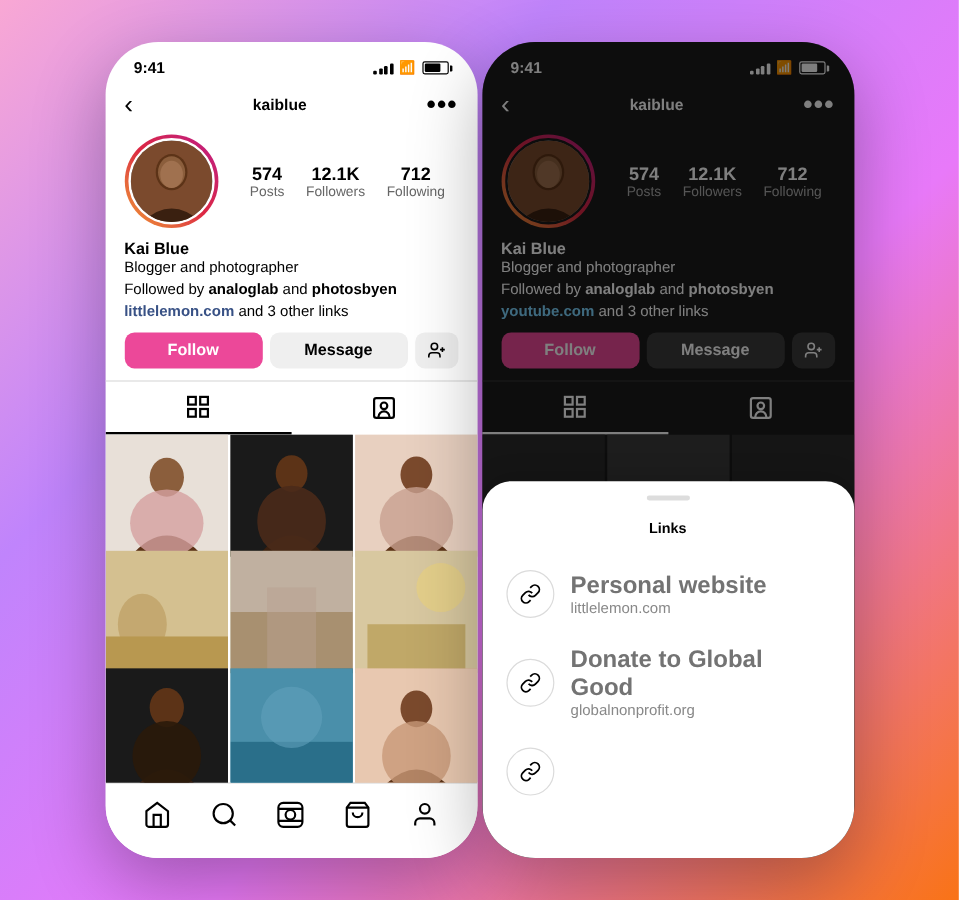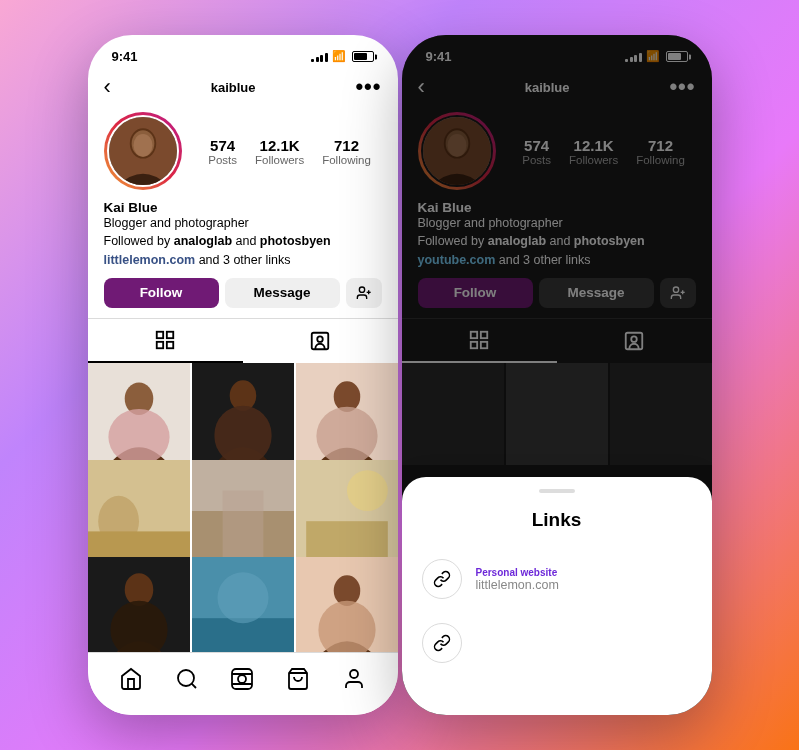--- a/index.html
+++ b/index.html
@@ -291,21 +291,21 @@
     
     .action-buttons {
       display: flex;
       gap: 6px;
       margin-top: 8px;
     }
 
     .btn-follow {
       flex: 1;
       padding: 7px 14px;
-      background: #701a75;
+      background: #ec4899;
       color: #fff;
       border: none;
       border-radius: 8px;
       font-size: 13.5px;
       font-weight: 600;
       cursor: pointer;
     }
 
     .btn-message {
       flex: 1;
@@ -429,21 +429,21 @@
 
     .sheet-handle {
       width: 36px;
       height: 4px;
       background: #ddd;
       border-radius: 2px;
       margin: 0 auto 16px;
     }
 
     .sheet-title {
-      font-size: 19px;
+      font-size: 12px;
       font-weight: 700;
       color: #000;
       text-align: center;
       margin-bottom: 16px;
     }
 
     .link-item {
       display: flex;
       align-items: center;
       gap: 14px;
@@ -460,23 +460,23 @@
       justify-content: center;
       flex-shrink: 0;
     }
 
     .link-text-group {
       display: flex;
       flex-direction: column;
     }
 
     .link-title {
-      font-size: 10px;
+      font-size: 20px;
       font-weight: 600;
-      color: #6d28d9;
+      color: #737373;
     }
 
     .link-url {
       font-size: 12.5px;
       color: #888;
     }
 
     .dark-overlay {
       position: absolute;
       top: 0; left: 0; right: 0; bottom: 0;
@@ -811,24 +811,36 @@
             <path d="M10 13a5 5 0 0 0 7.54.54l3-3a5 5 0 0 0-7.07-7.07l-1.72 1.71"></path>
             <path d="M14 11a5 5 0 0 0-7.54-.54l-3 3a5 5 0 0 0 7.07 7.07l1.71-1.71"></path>
           </svg>
         </div>
         <div class="link-text-group">
           <span class="link-title">Personal website</span>
           <span class="link-url">littlelemon.com</span>
         </div>
       </div>
 
-
       <div class="link-item">
         <div class="link-icon">
           <svg width="18" height="18" viewBox="0 0 24 24" fill="none" stroke="#000" stroke-width="2">
             <path d="M10 13a5 5 0 0 0 7.54.54l3-3a5 5 0 0 0-7.07-7.07l-1.72 1.71"></path>
             <path d="M14 11a5 5 0 0 0-7.54-.54l-3 3a5 5 0 0 0 7.07 7.07l1.71-1.71"></path>
           </svg>
         </div>
+        <div class="link-text-group">
+          <span class="link-title">Donate to Global Good</span>
+          <span class="link-url">globalnonprofit.org</span>
+        </div>
+      </div>
+
+      <div class="link-item">
+        <div class="link-icon">
+          <svg width="18" height="18" viewBox="0 0 24 24" fill="none" stroke="#000" stroke-width="2">
+            <path d="M10 13a5 5 0 0 0 7.54.54l3-3a5 5 0 0 0-7.07-7.07l-1.72 1.71"></path>
+            <path d="M14 11a5 5 0 0 0-7.54-.54l-3 3a5 5 0 0 0 7.07 7.07l1.71-1.71"></path>
+          </svg>
+        </div>
       </div>
     </div>
   </div>
 </div>
 
 </body></html>

